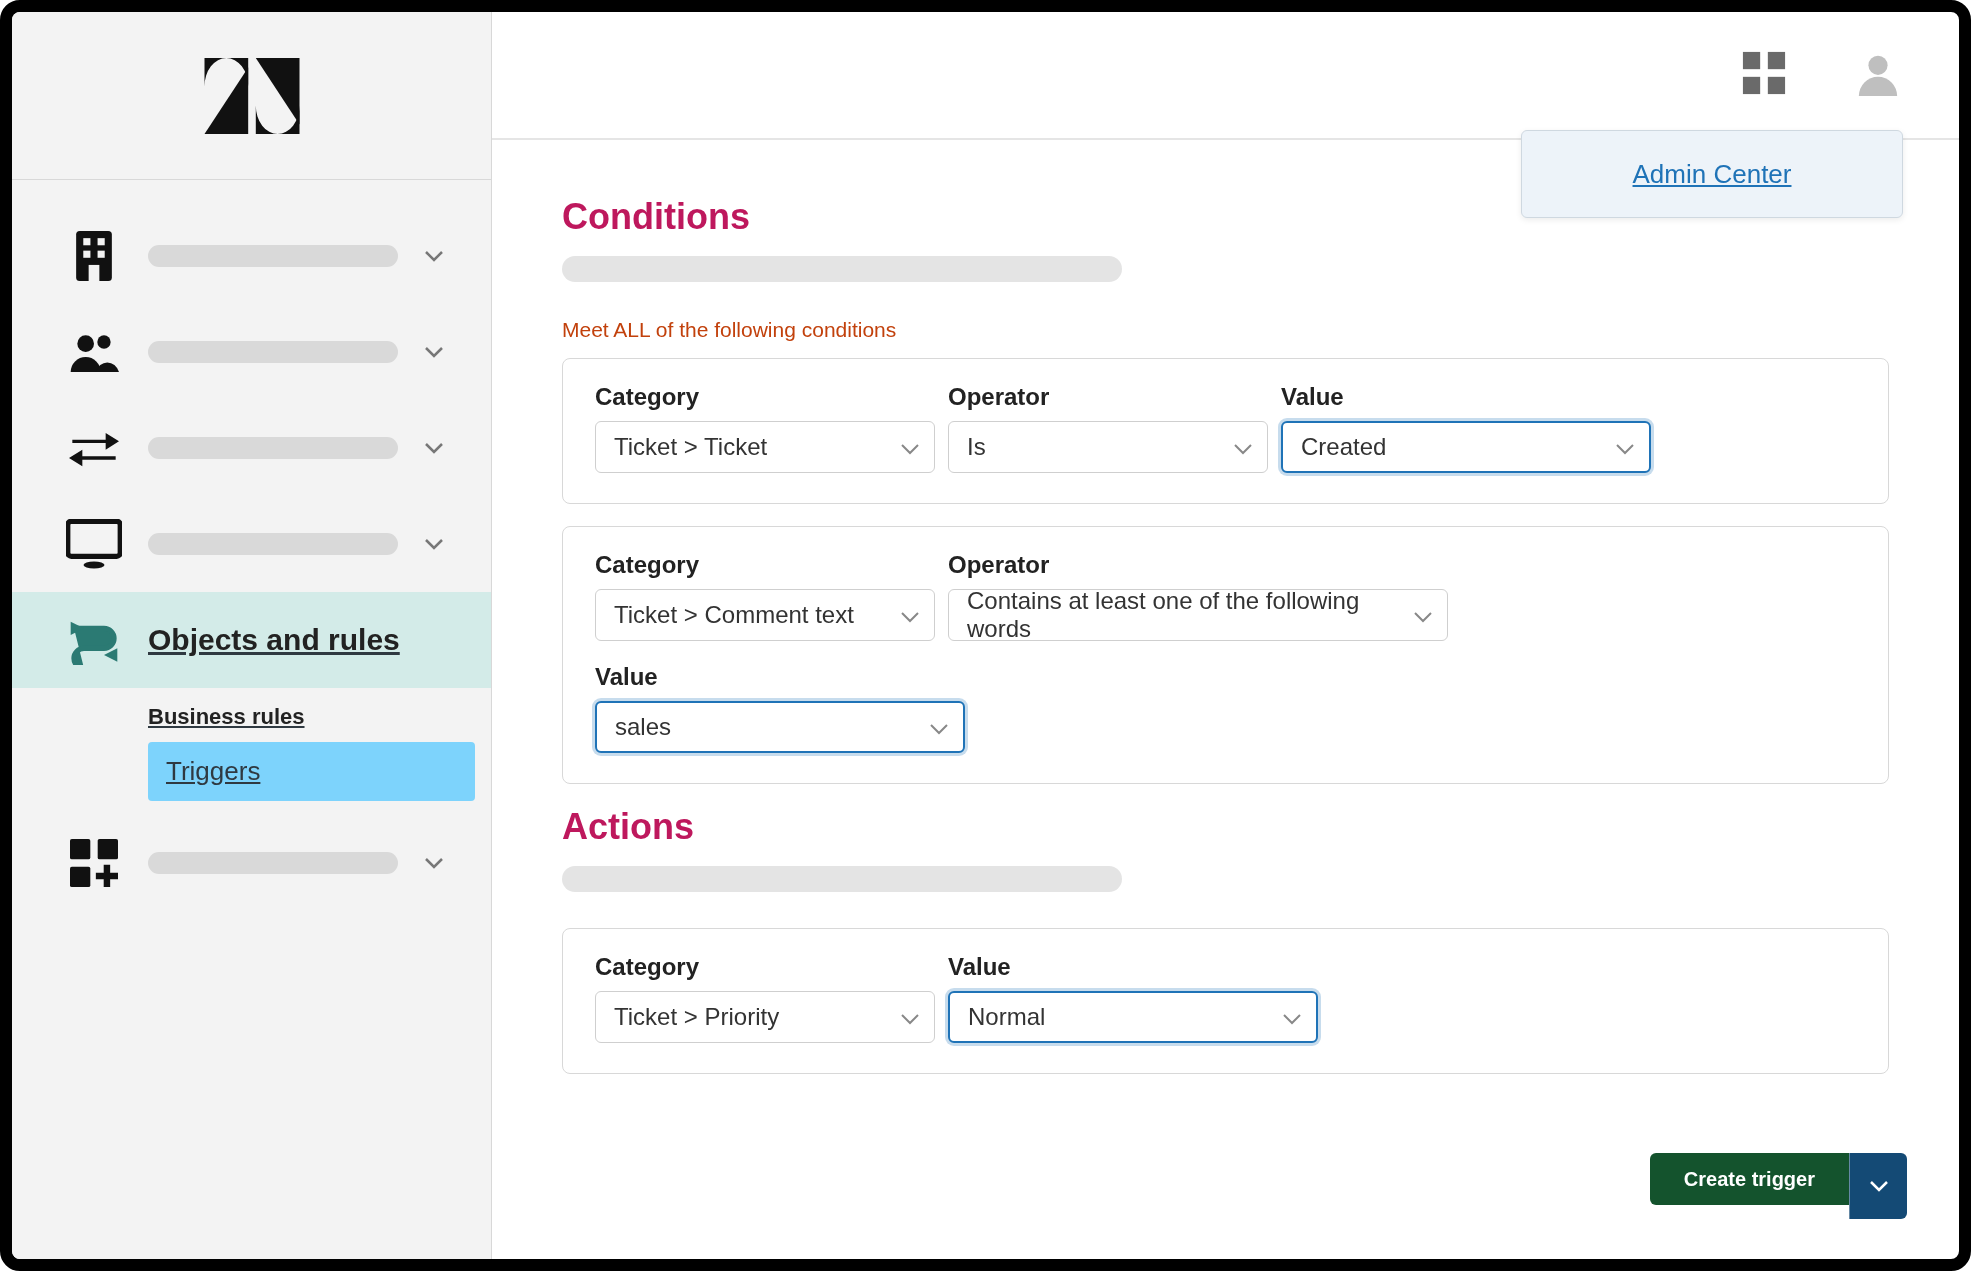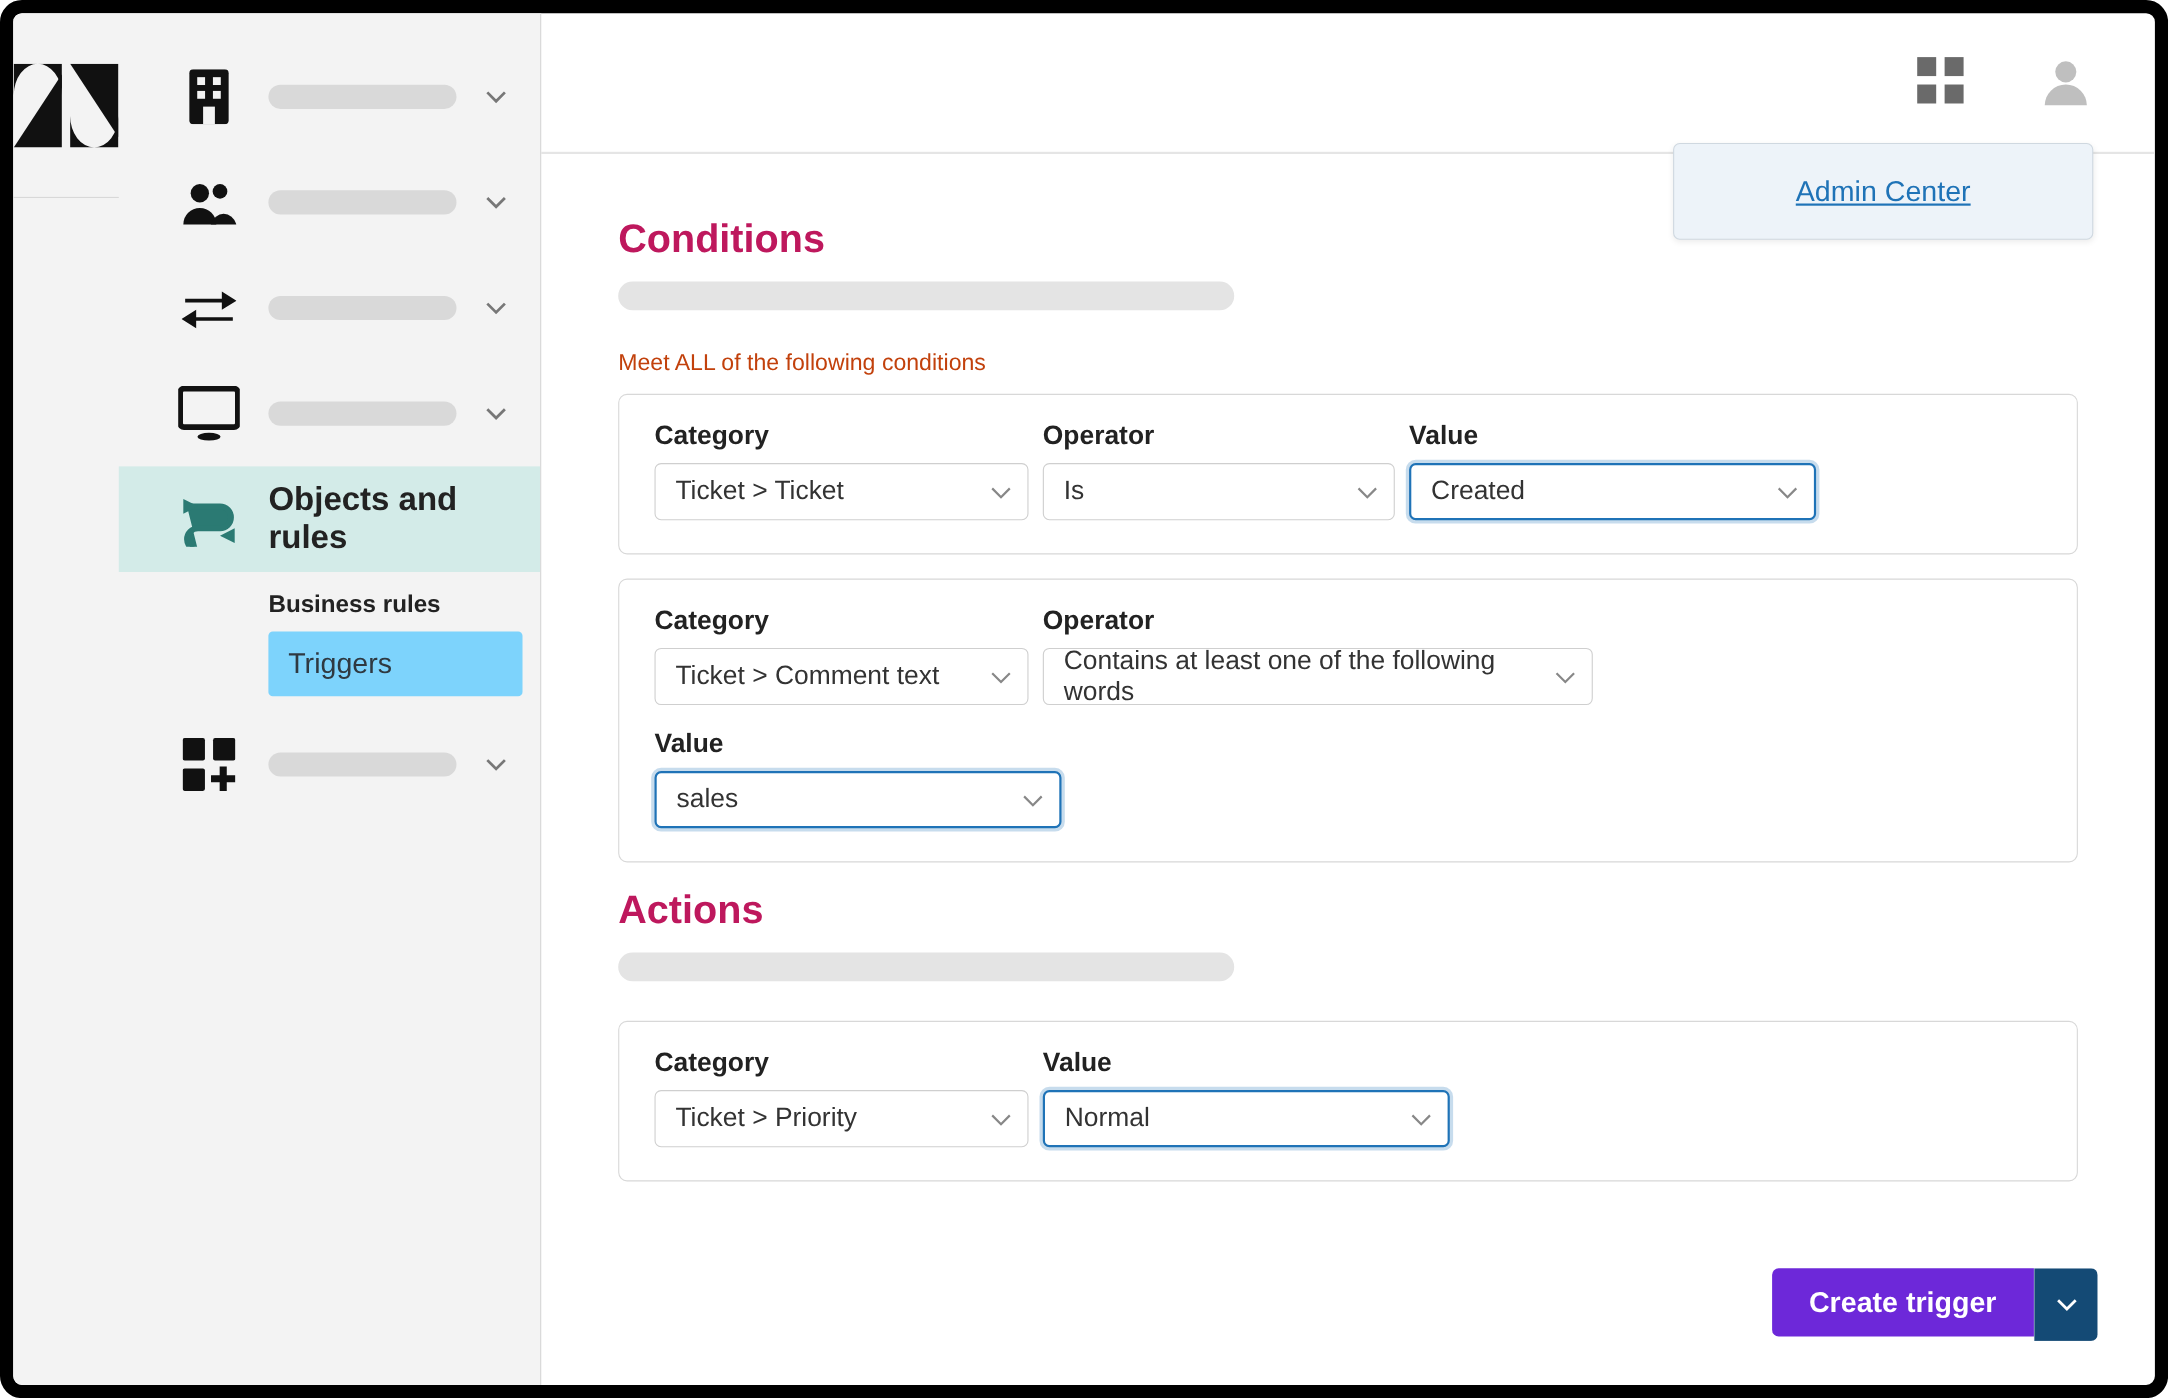--- a/index.html
+++ b/index.html
@@ -17,21 +17,22 @@
     position: relative;
     display: flex;
     background: #fff;
   }
   
   .sidebar {
     width: 480px;
     background: #f3f3f3;
     border-right: 1px solid #d8d8d8;
     display: flex;
-    flex-direction: row;
+    flex-direction: column;
+    text-decoration: underline;
   }
   .logo-block {
     height: 168px;
     display: flex;
     align-items: center;
     justify-content: center;
     border-bottom: 1px solid #d8d8d8;
   }
   .logo-block svg { width: 96px; height: 76px; }
   .nav { padding-top: 28px; }
@@ -202,26 +203,26 @@
   .value-row { margin-top: 22px; }
 
   
   .footer {
     position: absolute;
     bottom: 40px;
     right: 52px;
     display: flex;
   }
   .create-btn {
-    background: #6d28d9;
+    background: #14532d;
     color: #fff;
-    font-size: 26px;
+    font-size: 20px;
     font-weight: 600;
     padding: 0 34px;
-    height: 62px;
+    height: 52px;
     border: none;
     border-radius: 6px 0 0 6px;
     cursor: pointer;
   }
   .create-btn-drop {
     background: #144a75;
     color: #fff;
     height: 66px;
     width: 58px;
     border: none;

